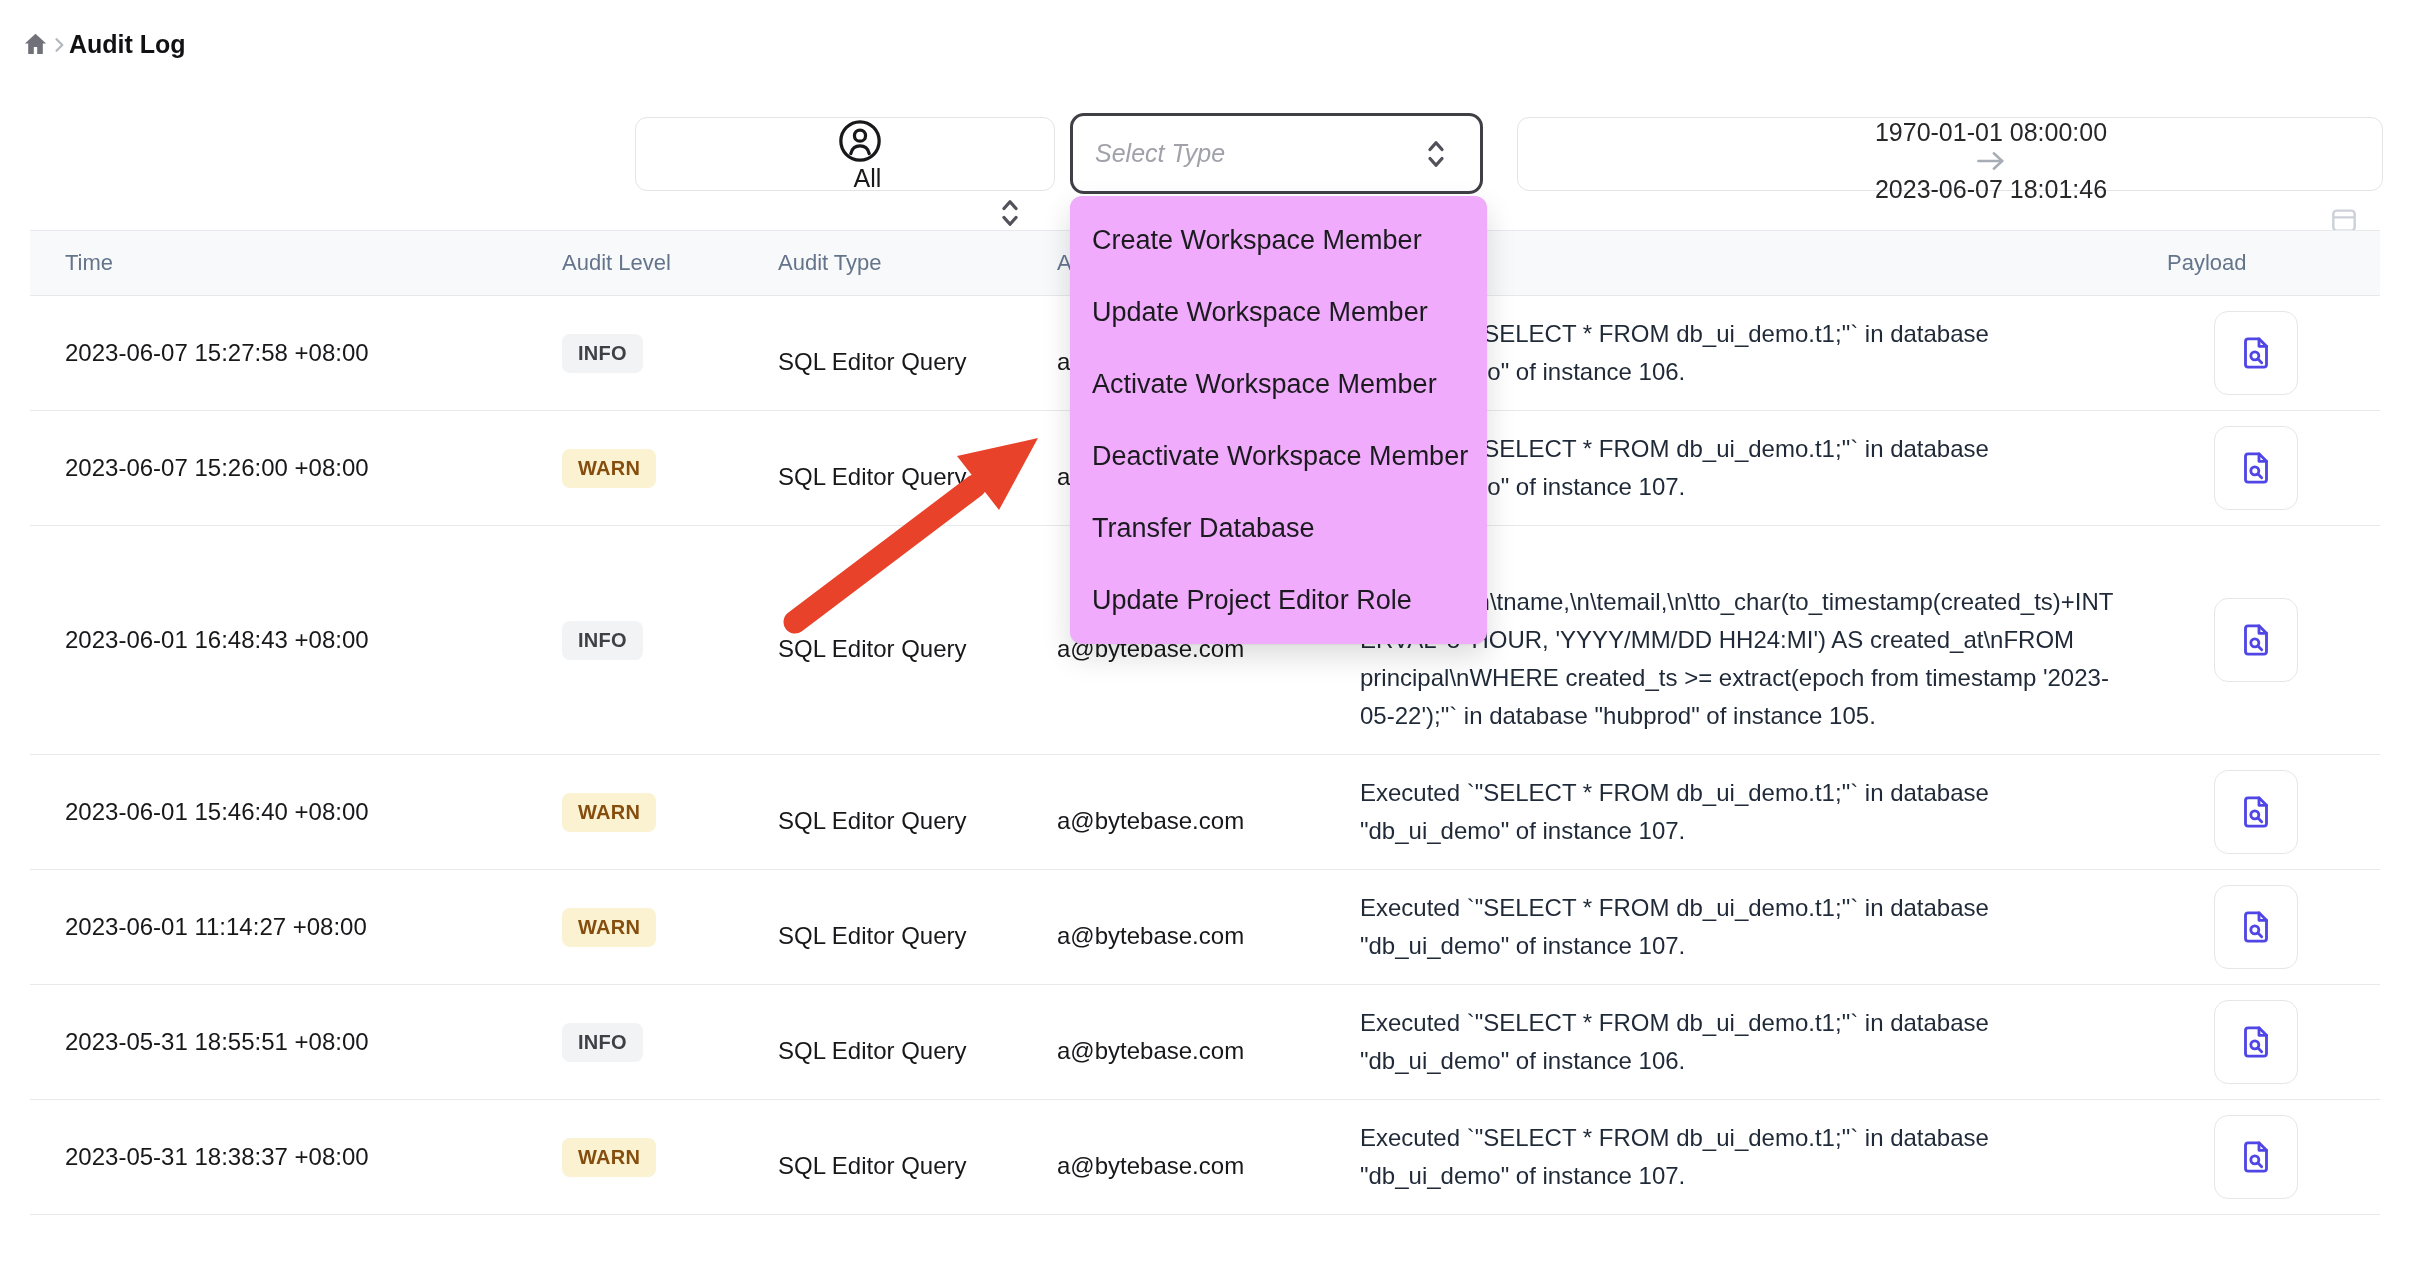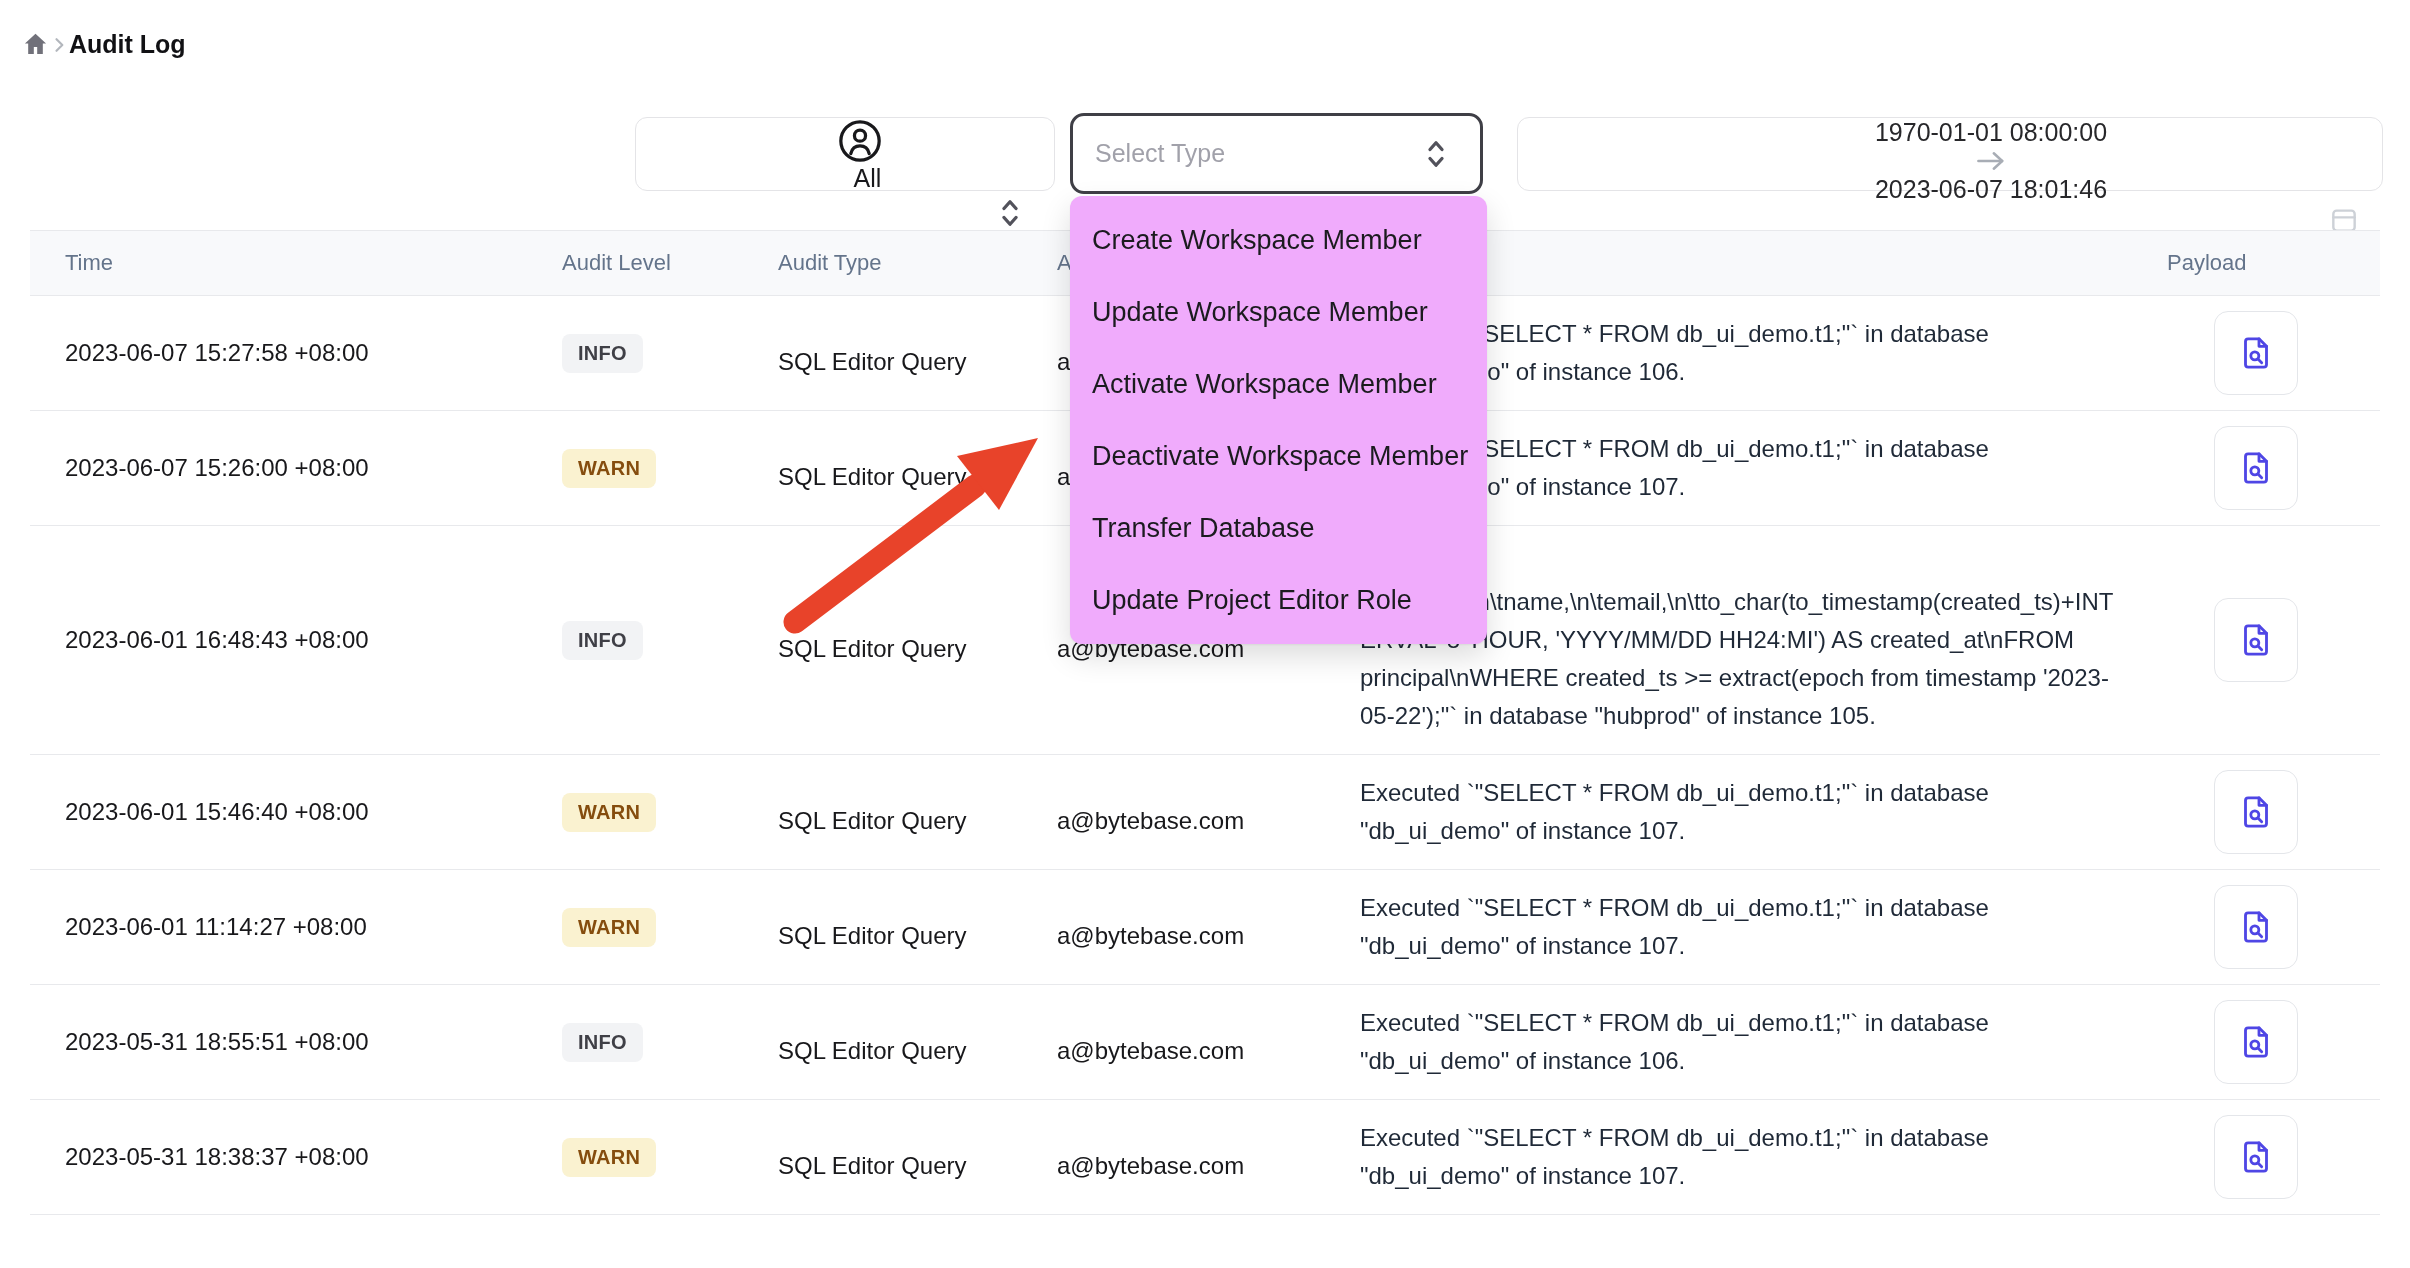--- a/index.html
+++ b/index.html
@@ -20,21 +20,21 @@
     border:1.5px solid #e4e4e7; border-radius:12px;
     display:flex; align-items:center;flex-direction:column;
   }
   .select-level { left:635px; width:420px; padding-left:30px; cursor:pointer; }
   .select-level .value { margin-left:15px; font-size:25px; color:#18181b; }
   .select-type {
     position:absolute; left:1070px; top:113px; width:413px; height:81px;
     background:#fff; border:3px solid var(--focused-border,#3f3f46); border-radius:14px;
     display:flex; align-items:center; padding-left:22px; cursor:pointer;
   }
-  .select-type .placeholder { font-size:25px; color:#a1a1aa; }
+  .select-type .placeholder { font-size:25px; color:#a1a1aa;font-style:italic; }
   .chev-pair { margin-left:auto; margin-right:32px; flex:none; }
   .daterange { left:1517px; width:866px; padding-left:82px; cursor:pointer; }
   .daterange .date { font-size:25px; color:#27272a; white-space:nowrap; }
   .daterange .range-arrow { margin:0 52px; flex:none; }
   .daterange .cal { margin-left:auto; margin-right:22px; flex:none; }
 
   
   .type-menu {
     position:absolute; left:1070px; top:196px; width:417px; height:448px;
     background:#f0abfc; border-radius:12px; padding:8px 0; z-index:30;

